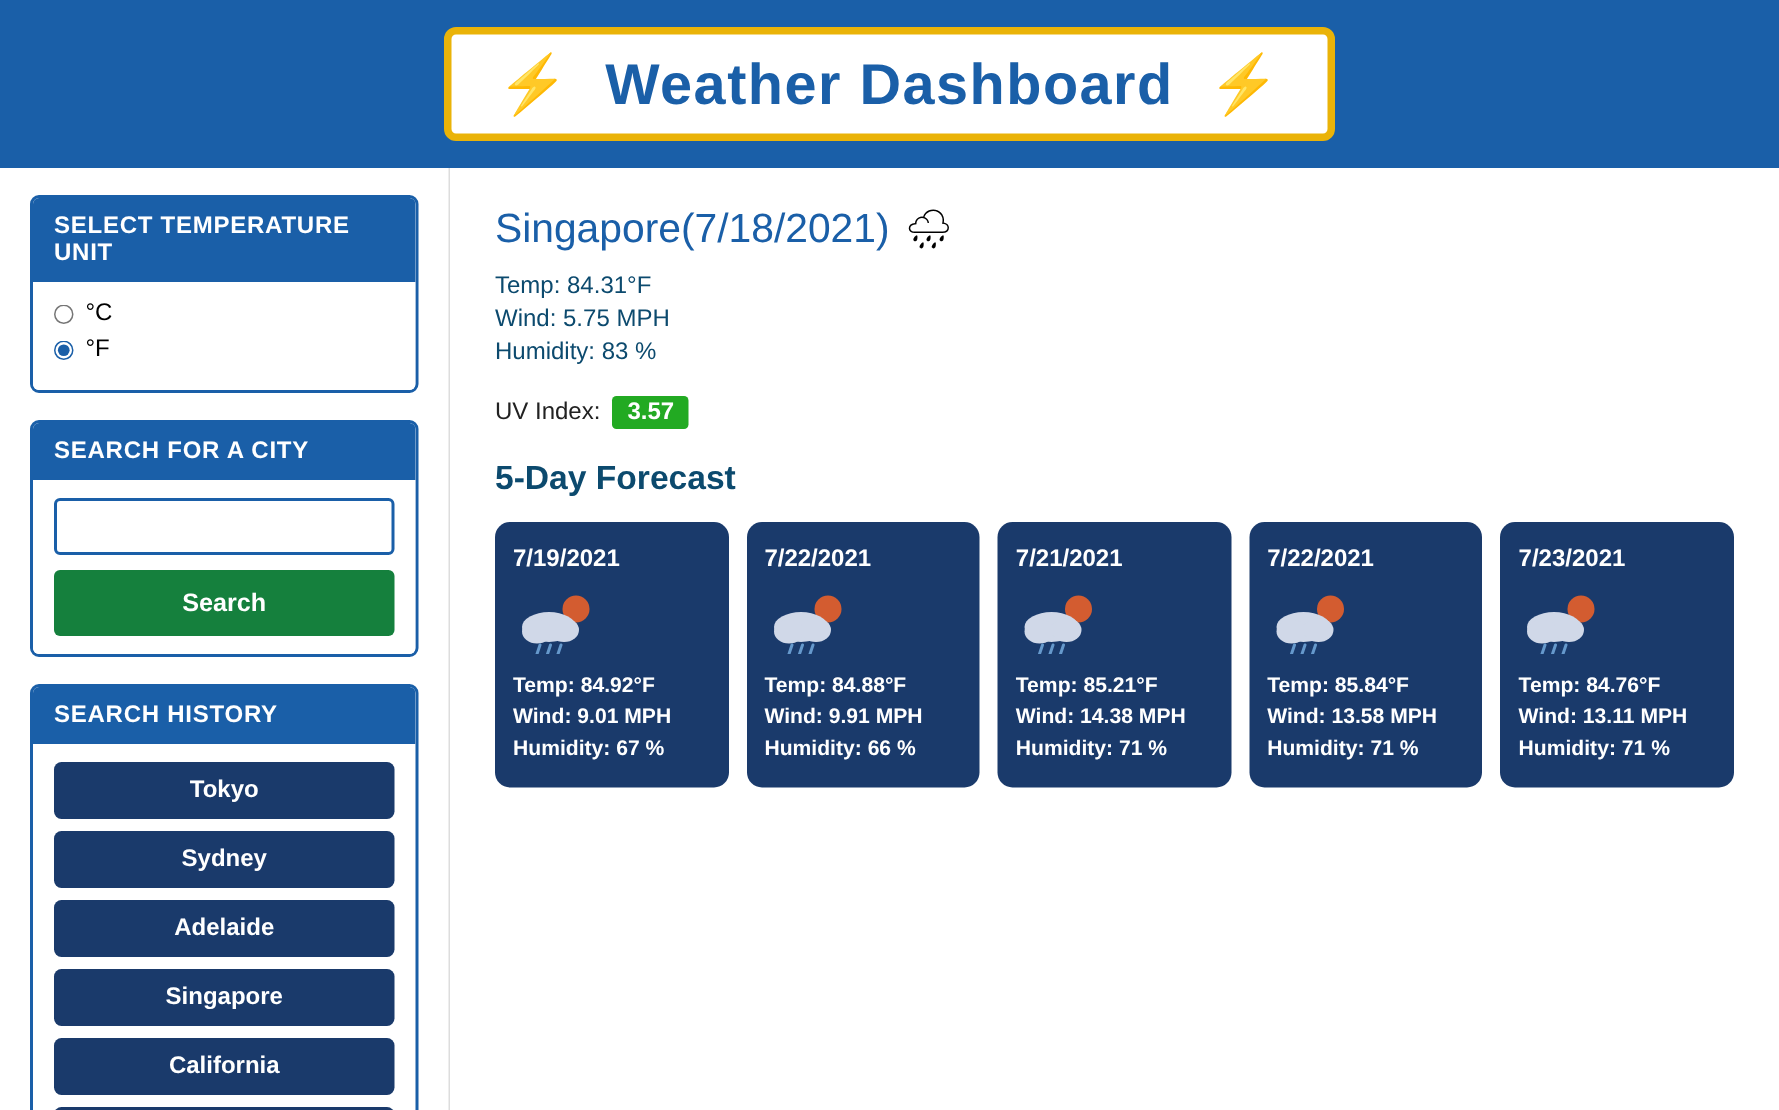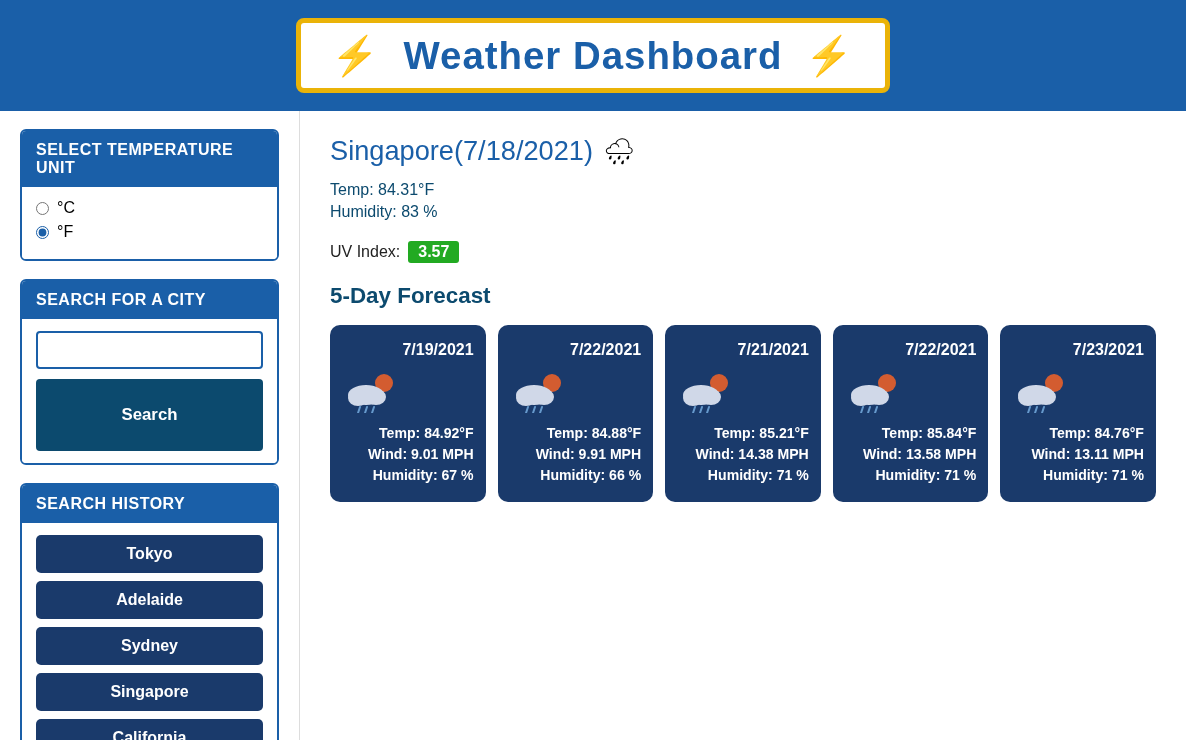--- a/index.html
+++ b/index.html
@@ -83,25 +83,25 @@
       padding: 8px 10px;
       border: 2px solid #1a5fa8;
       border-radius: 4px;
       font-size: 1em;
       margin-bottom: 10px;
       outline: none;
     }
 
     .search-button {
       width: 100%;
-      background: #0c4a6e;
+      background: #15803d;
       color: white;
       border: none;
       border-radius: 4px;
-      padding: 26px 0;
+      padding: 12px 0;
       font-size: 1.05em;
       font-weight: bold;
       cursor: pointer;
     }
 
     .history-list {
       display: flex;
       flex-direction: column;
       gap: 8px;
       padding: 12px 14px;
@@ -185,21 +185,20 @@
     }
 
     .forecast-card {
       background: #1a3a6b;
       color: white;
       border-radius: 10px;
       padding: 16px 12px;
       flex: 1;
       min-width: 130px;
       max-width: 170px;
-      text-align: right;
     }
 
     .forecast-date {
       font-size: 1em;
       font-weight: 900;
       margin-bottom: 10px;
       color: white;
     }
 
     .forecast-weather-icon {
@@ -257,39 +256,40 @@
         <input type="text" class="search-input" placeholder="" style="">
         <button class="search-button">Search</button>
       </div>
     </div>
 
     <div class="sidebar-section">
       <div class="sidebar-section-header">SEARCH HISTORY</div>
       <div class="history-list">
 
       <div class="history-item">Tokyo</div>
+          <div class="history-item">Sydney</div>
           <div class="history-item">Adelaide</div>
-          <div class="history-item">Sydney</div>
           <div class="history-item">Singapore</div>
           <div class="history-item">California</div>
           <div class="history-item">North Carolina</div>
         </div>
     </div>
 
   </aside>
 
   <main class="main-content">
 
     <div class="city-header">
       <span class="city-title" id="city-title-el">Singapore(7/18/2021)</span>
       <span class="weather-icon-small">🌧</span>
     </div>
 
     <div class="current-weather">
       <p>Temp: 84.31°F</p>
+      <p>Wind: 5.75 MPH</p>
       <p>Humidity: 83 %</p>
     </div>
 
     <div class="uv-row">
       <span class="uv-label">UV Index:</span>
       <span class="uv-badge">3.57</span>
     </div>
 
     <div class="forecast-title">5-Day Forecast</div>
 

